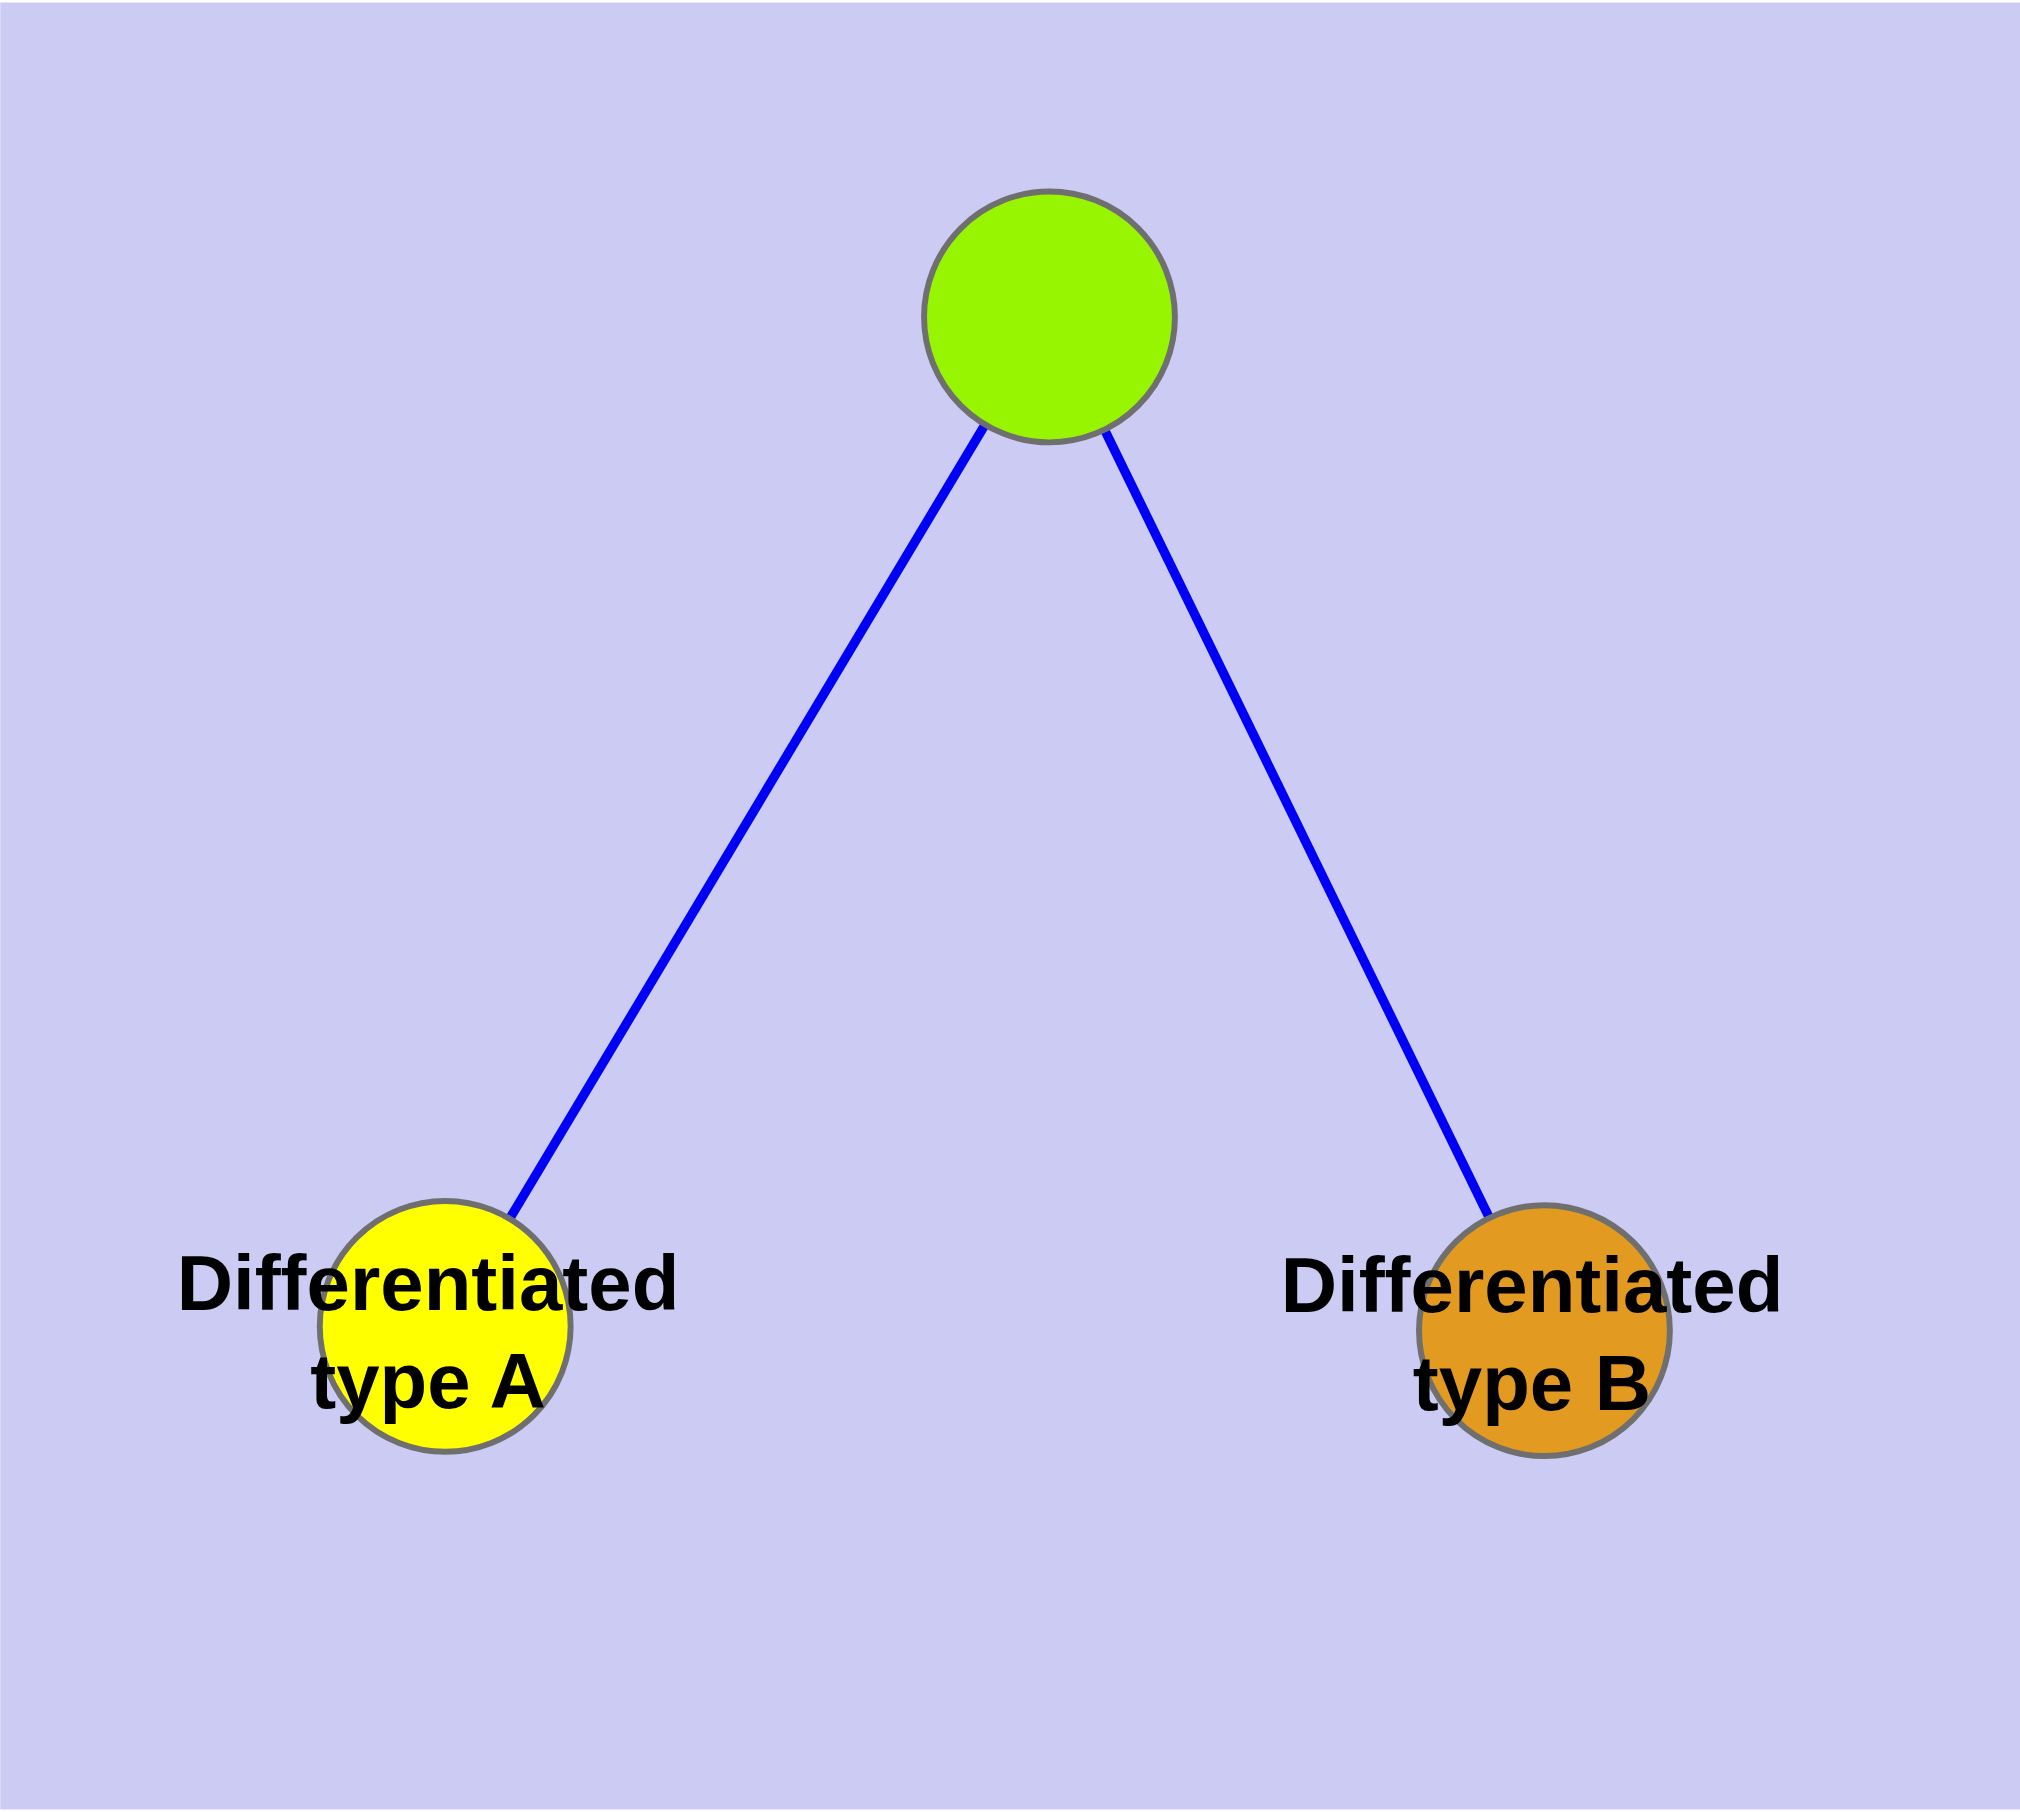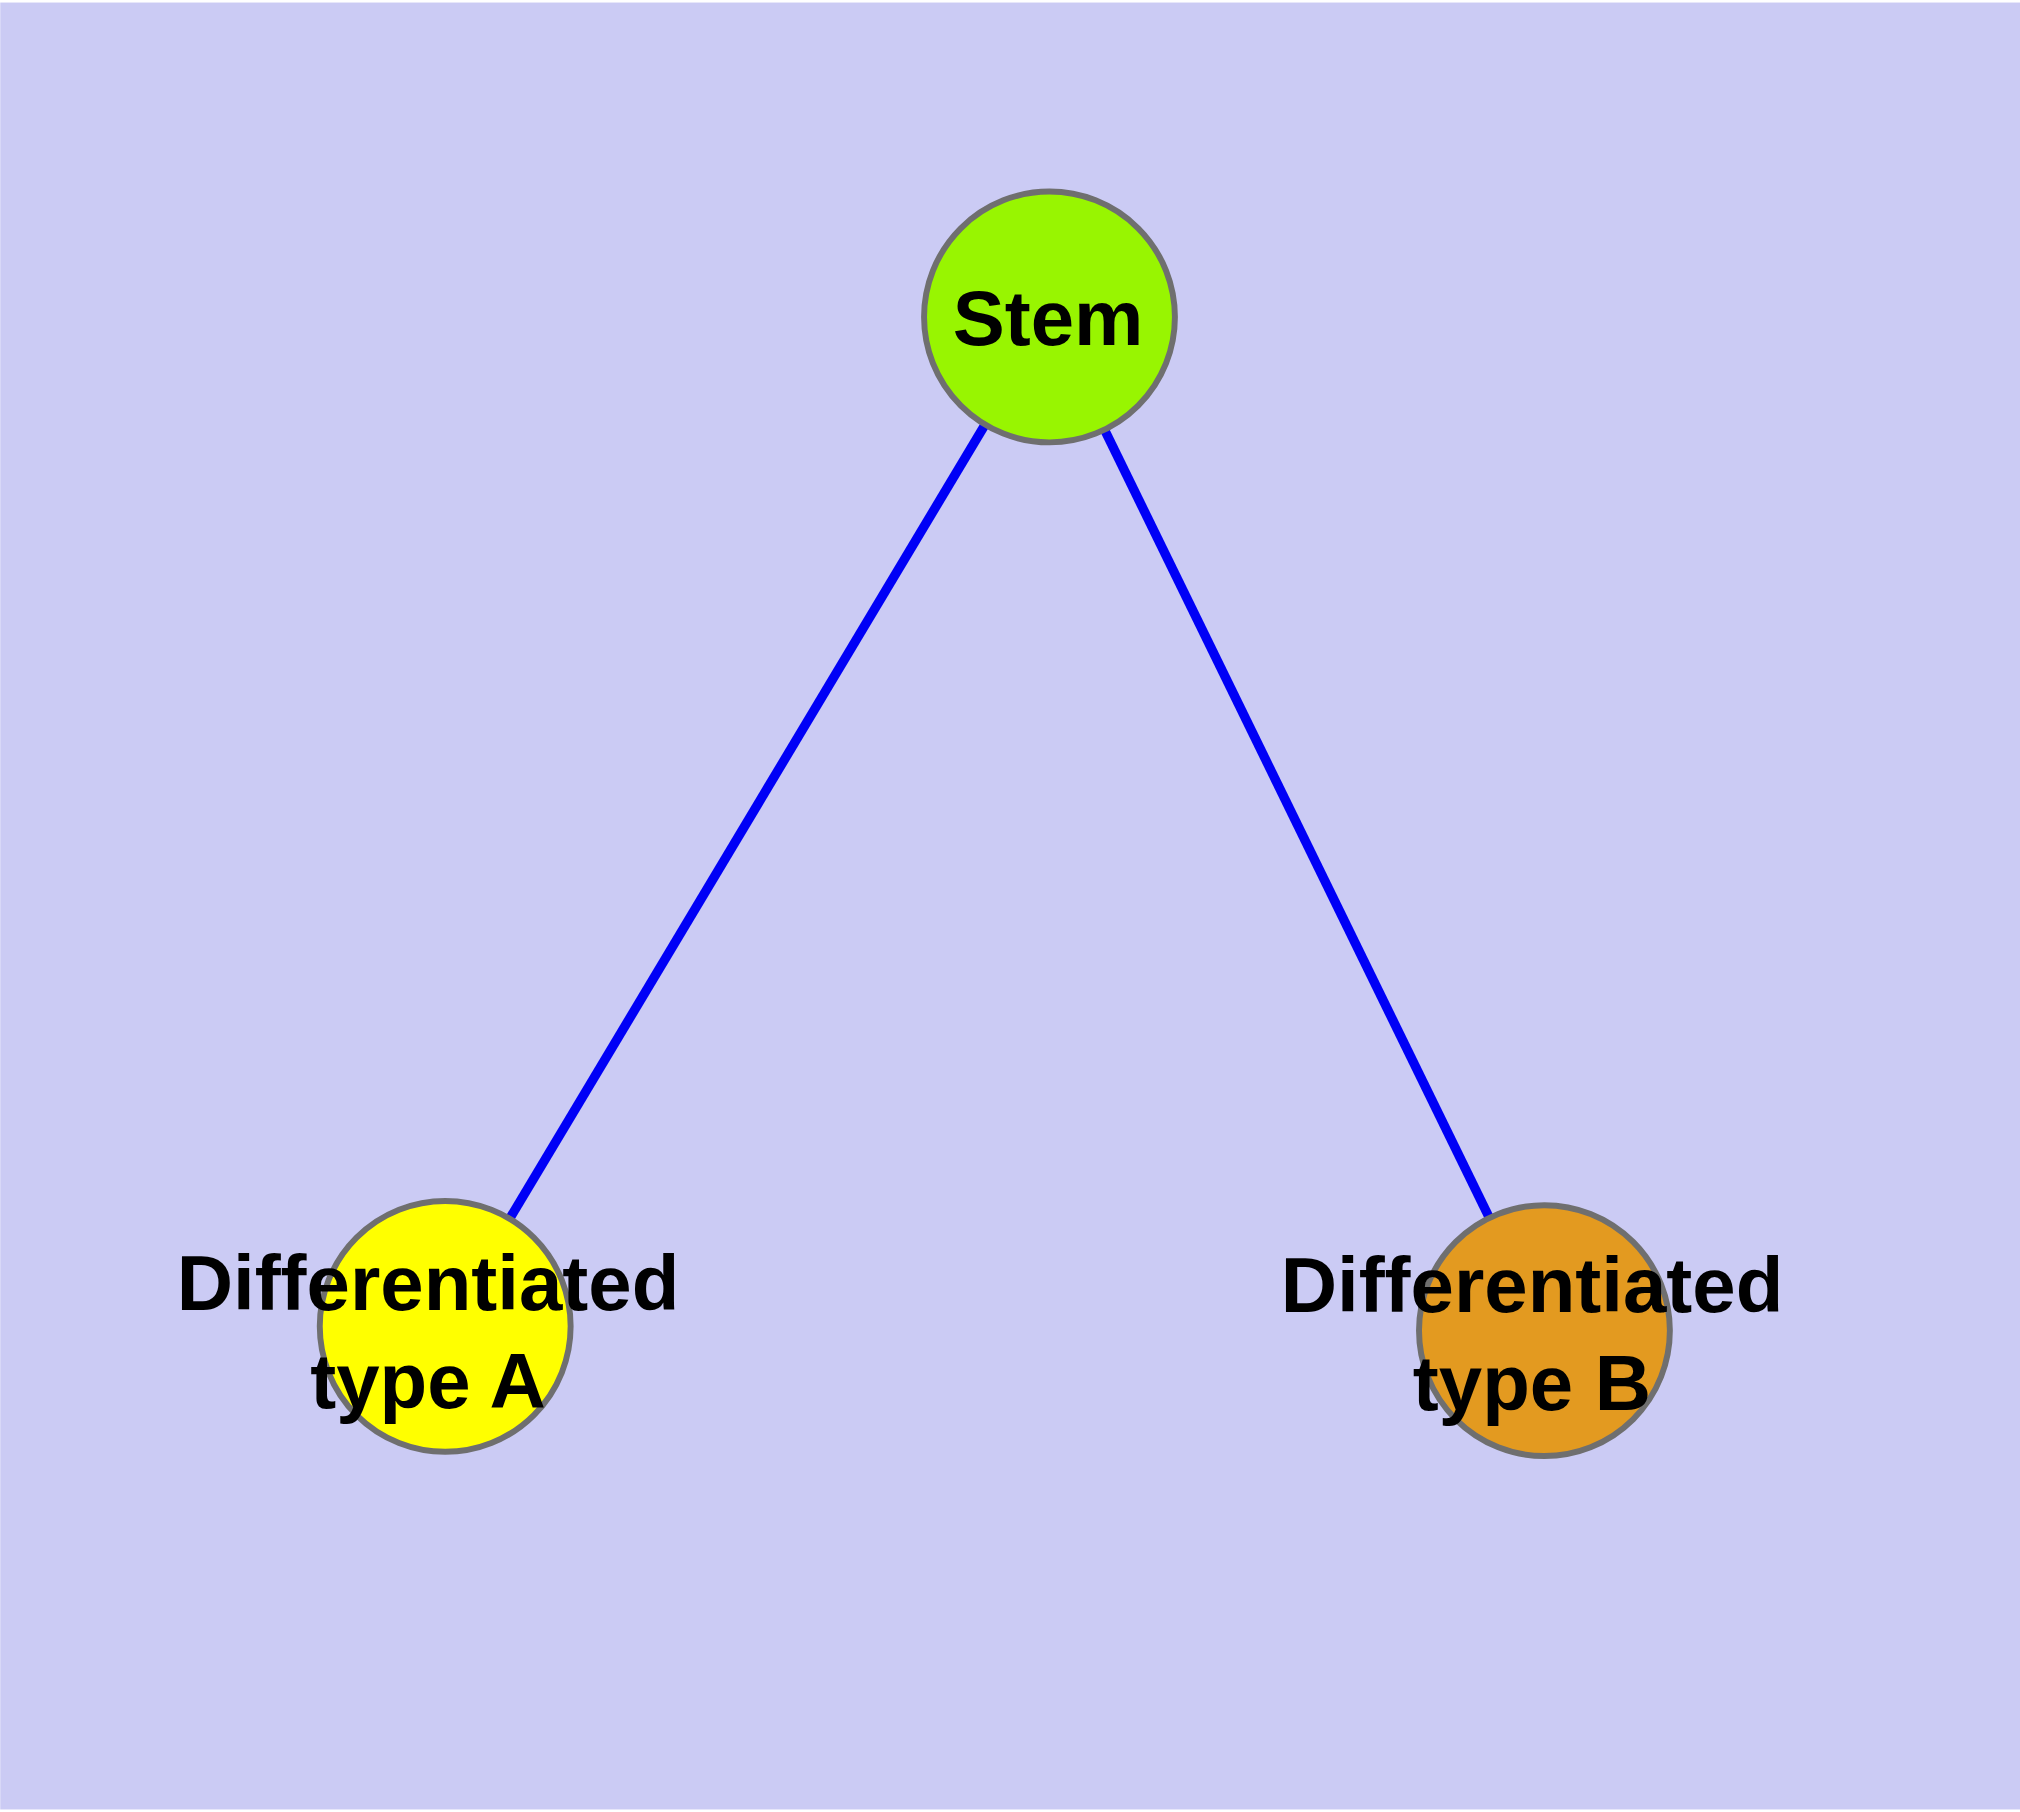--- a/index.html
+++ b/index.html
@@ -60,21 +60,20 @@
     <rect x="0" y="3" width="2384" height="2132" fill="#CBCBF4"></rect>
 
     <line x1="1238" y1="374" x2="525" y2="1565" class="edge" stroke="#0000F6"></line>
     <line x1="1238" y1="374" x2="1822" y2="1570" class="edge" stroke="#0000F6"></line>
 
     <circle cx="1238" cy="374" r="148" class="node-circle" fill="#98F501"></circle>
     <circle cx="525" cy="1565" r="148" class="node-circle" fill="#FFFF00"></circle>
     <circle cx="1822" cy="1570" r="148" class="node-circle" fill="#E39A20"></circle>
   </svg>
 
-  <div class="node-label label-stem">Stem</div>
 
   <div class="node-label label-type-a">Differentiated
 type A</div>
 
   <div class="node-label label-type-b">Differentiated
 type B</div>
 
 </div>
 
 

